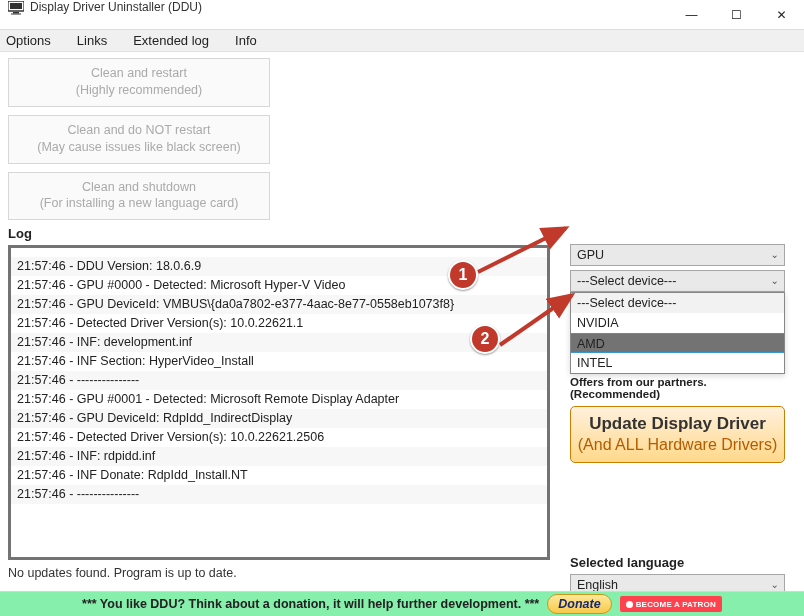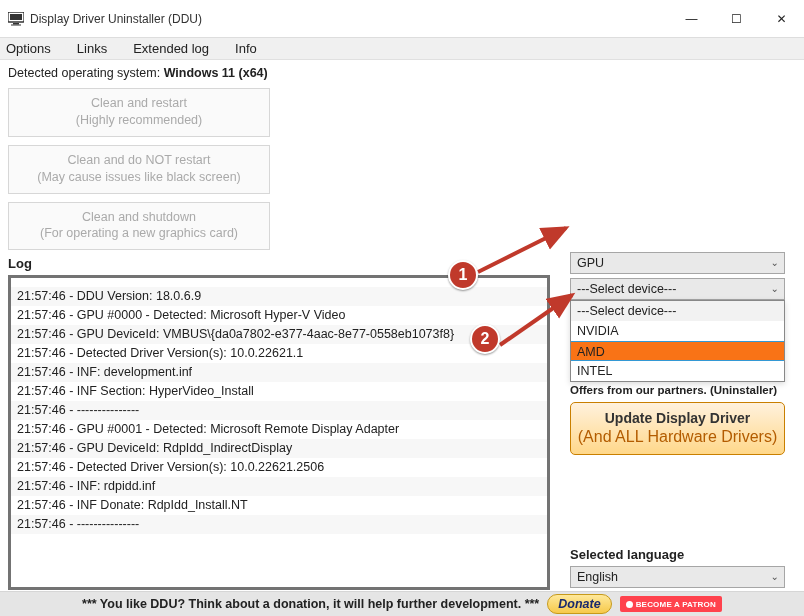--- a/index.html
+++ b/index.html
@@ -7,23 +7,23 @@
     font-family: "Segoe UI", Arial, sans-serif;
     font-size: 13px;
     background: #fff;
     width: 804px;
     height: 616px;
     overflow: hidden;
     position: relative;
     color: #222;
   }
   .titlebar {
-    height: 38px;
-    display: flex;
-    align-items: center;
+    height: 30px;
+    display: flex;
+    align-items: flex-start;
     padding: 0 0 0 8px;
     border-bottom: 1px solid #ddd;
     background: #fff;
   }
   .titlebar .app-icon {
     width: 16px; height: 16px; margin-right: 6px;
     display: inline-flex; align-items: center; justify-content: center;
   }
   .titlebar .title { font-size: 12px; color: #333; }
   .win-controls {
@@ -135,39 +135,39 @@
     height: 20px;
     line-height: 20px;
     font-size: 12.5px;
     padding: 0 6px;
     cursor: default;
   }
   .dd-item.first { background: #f2f2f2; }
   .dd-item.highlight {
     border-top: 1px solid #3398d4;
     border-bottom: 1px solid #3398d4;
-    background: #f97316;
+    background: #737373;
   }
   .offers-label {
     font-size: 11.5px;
     font-weight: 700;
     margin-top: 84px;
     margin-bottom: 6px;
   }
   .offer-btn {
     width: 215px;
     border: 1px solid #c97f00;
     border-radius: 5px;
     background: linear-gradient(#fff1dd, #ffd88a);
     text-align: center;
     padding: 7px 6px 8px 6px;
     cursor: pointer;
   }
   .offer-btn .l1 {
-    font-size: 14px;
+    font-size: 17px;
     font-weight: 700;
     color: #333;
   }
   .offer-btn .l2 {
     font-size: 16px;
     color: #b35c00;
     margin-top: 2px;
   }
   .lang-label {
     font-weight: 700;
@@ -187,21 +187,21 @@
     position: relative;
   }
   .lang-dd .chev {
     position: absolute; right: 5px; top: 4px; font-size: 10px; color: #555;
   }
   
   .footer {
     position: absolute;
     bottom: 0; left: 0; right: 0;
     height: 25px;
-    background: #e5e5e5;
+    background: #86efac;
     border-top: 1px solid #d6d6d6;
     display: flex;
     align-items: center;
     justify-content: center;
     gap: 8px;
     font-size: 12.5px;
   }
   .footer .msg { font-weight: 700; }
   .donate-btn {
     display: inline-flex;
@@ -276,35 +276,32 @@
 </div>
 
 <div class="menubar">
   <span class="mitem">Options</span>
   <span class="mitem">Links</span>
   <span class="mitem">Extended log</span>
   <span class="mitem">Info</span>
 </div>
 
 <div class="content">
-  <div class="os-detect">
-    <span>Detected operating system: </span><span class="bold">Windows 11 (x64)</span>
-  </div>
 
   <div class="action-btn">
     <div>Clean and restart</div>
     <div>(Highly recommended)</div>
   </div>
   <div class="action-btn">
     <div>Clean and do NOT restart</div>
     <div>(May cause issues like black screen)</div>
   </div>
   <div class="action-btn">
     <div>Clean and shutdown</div>
-    <div>(For operating a new graphics card)</div>
+    <div>(For installing a new language card)</div>
   </div>
 
   <div class="log-label">Log</div>
   <div class="log-box">
     <ul class="log-list">
       <li class="spacer"></li>
       <li>21:57:46 - DDU Version: 18.0.6.9</li>
       <li>21:57:46 - GPU #0000 - Detected: Microsoft Hyper-V Video</li>
       <li>21:57:46 - GPU DeviceId: VMBUS\{da0a7802-e377-4aac-8e77-0558eb1073f8}</li>
       <li>21:57:46 - Detected Driver Version(s): 10.0.22621.1</li>
@@ -330,21 +327,21 @@
       <span>---Select device---</span>
       <span class="chev">⌄</span>
     </div>
     <div class="dd-list">
       <div class="dd-item first">---Select device---</div>
       <div class="dd-item">NVIDIA</div>
       <div class="dd-item highlight">AMD</div>
       <div class="dd-item">INTEL</div>
     </div>
 
-    <div class="offers-label">Offers from our partners. (Uninstaller)</div>
+    <div class="offers-label">Offers from our partners. (Recommended)</div>
     <div class="offer-btn">
       <div class="l1">Update Display Driver</div>
       <div class="l2">(And ALL Hardware Drivers)</div>
     </div>
 
     <div class="lang-label">Selected language</div>
     <div class="lang-dd">
       <span>English</span>
       <span class="chev">⌄</span>
     </div>

